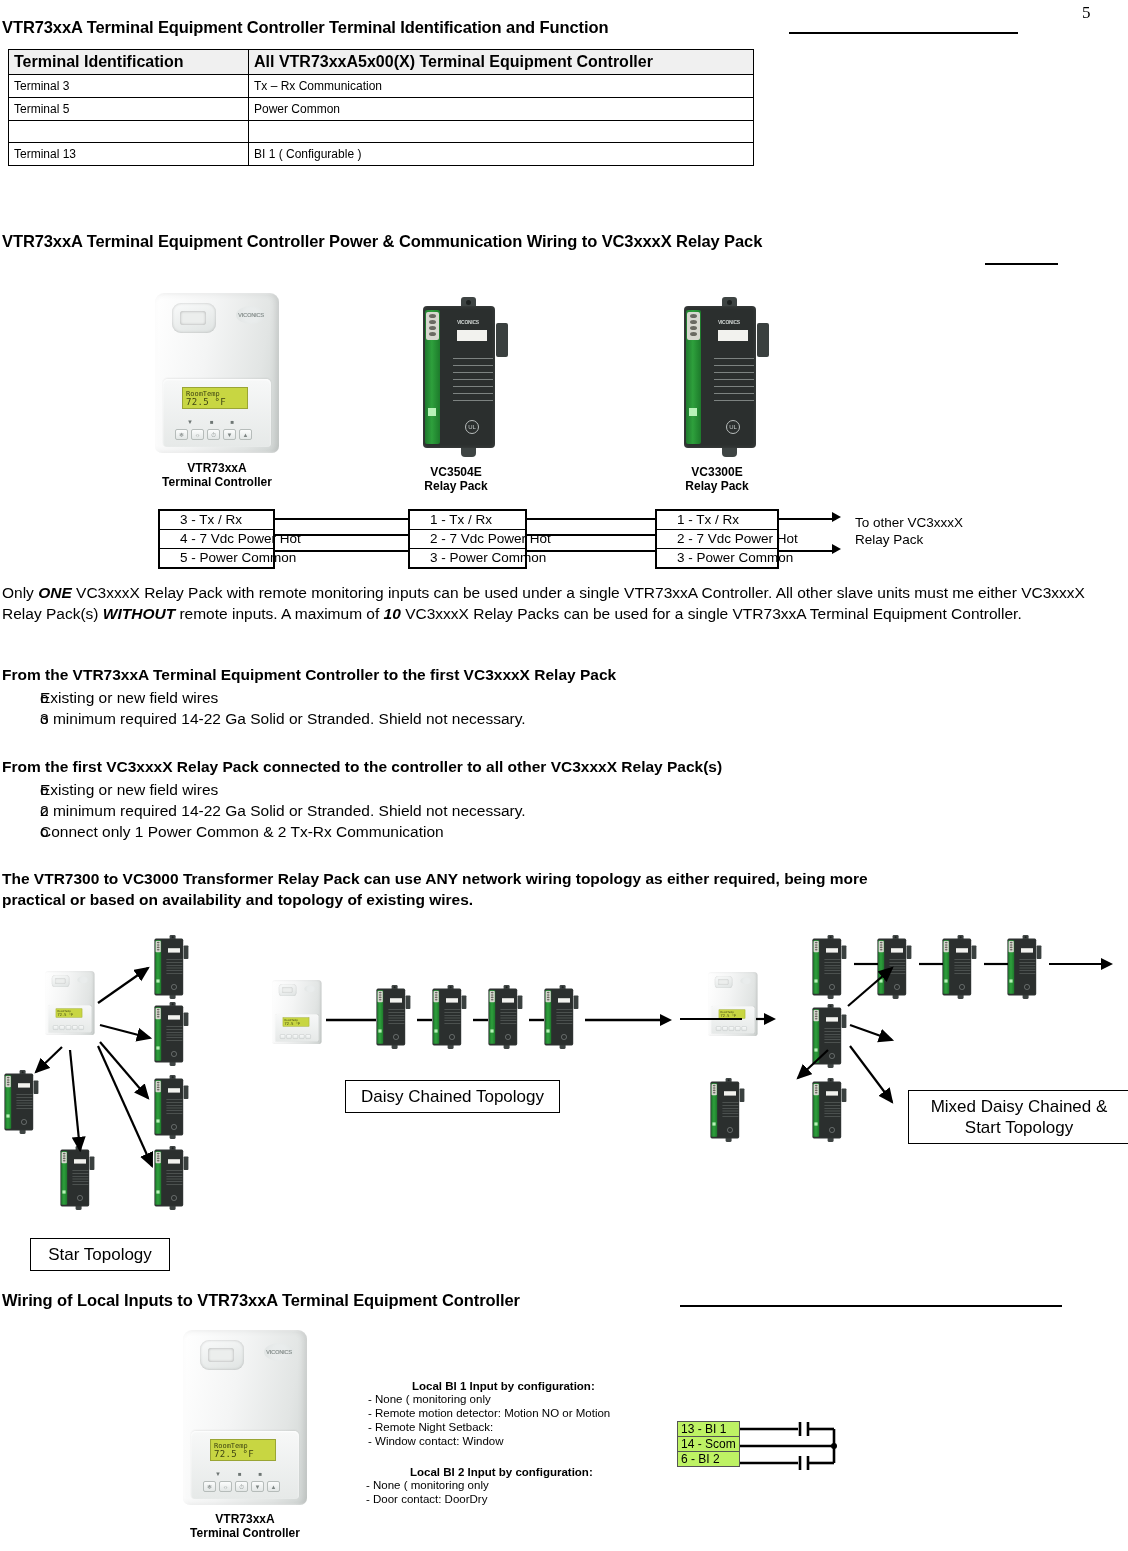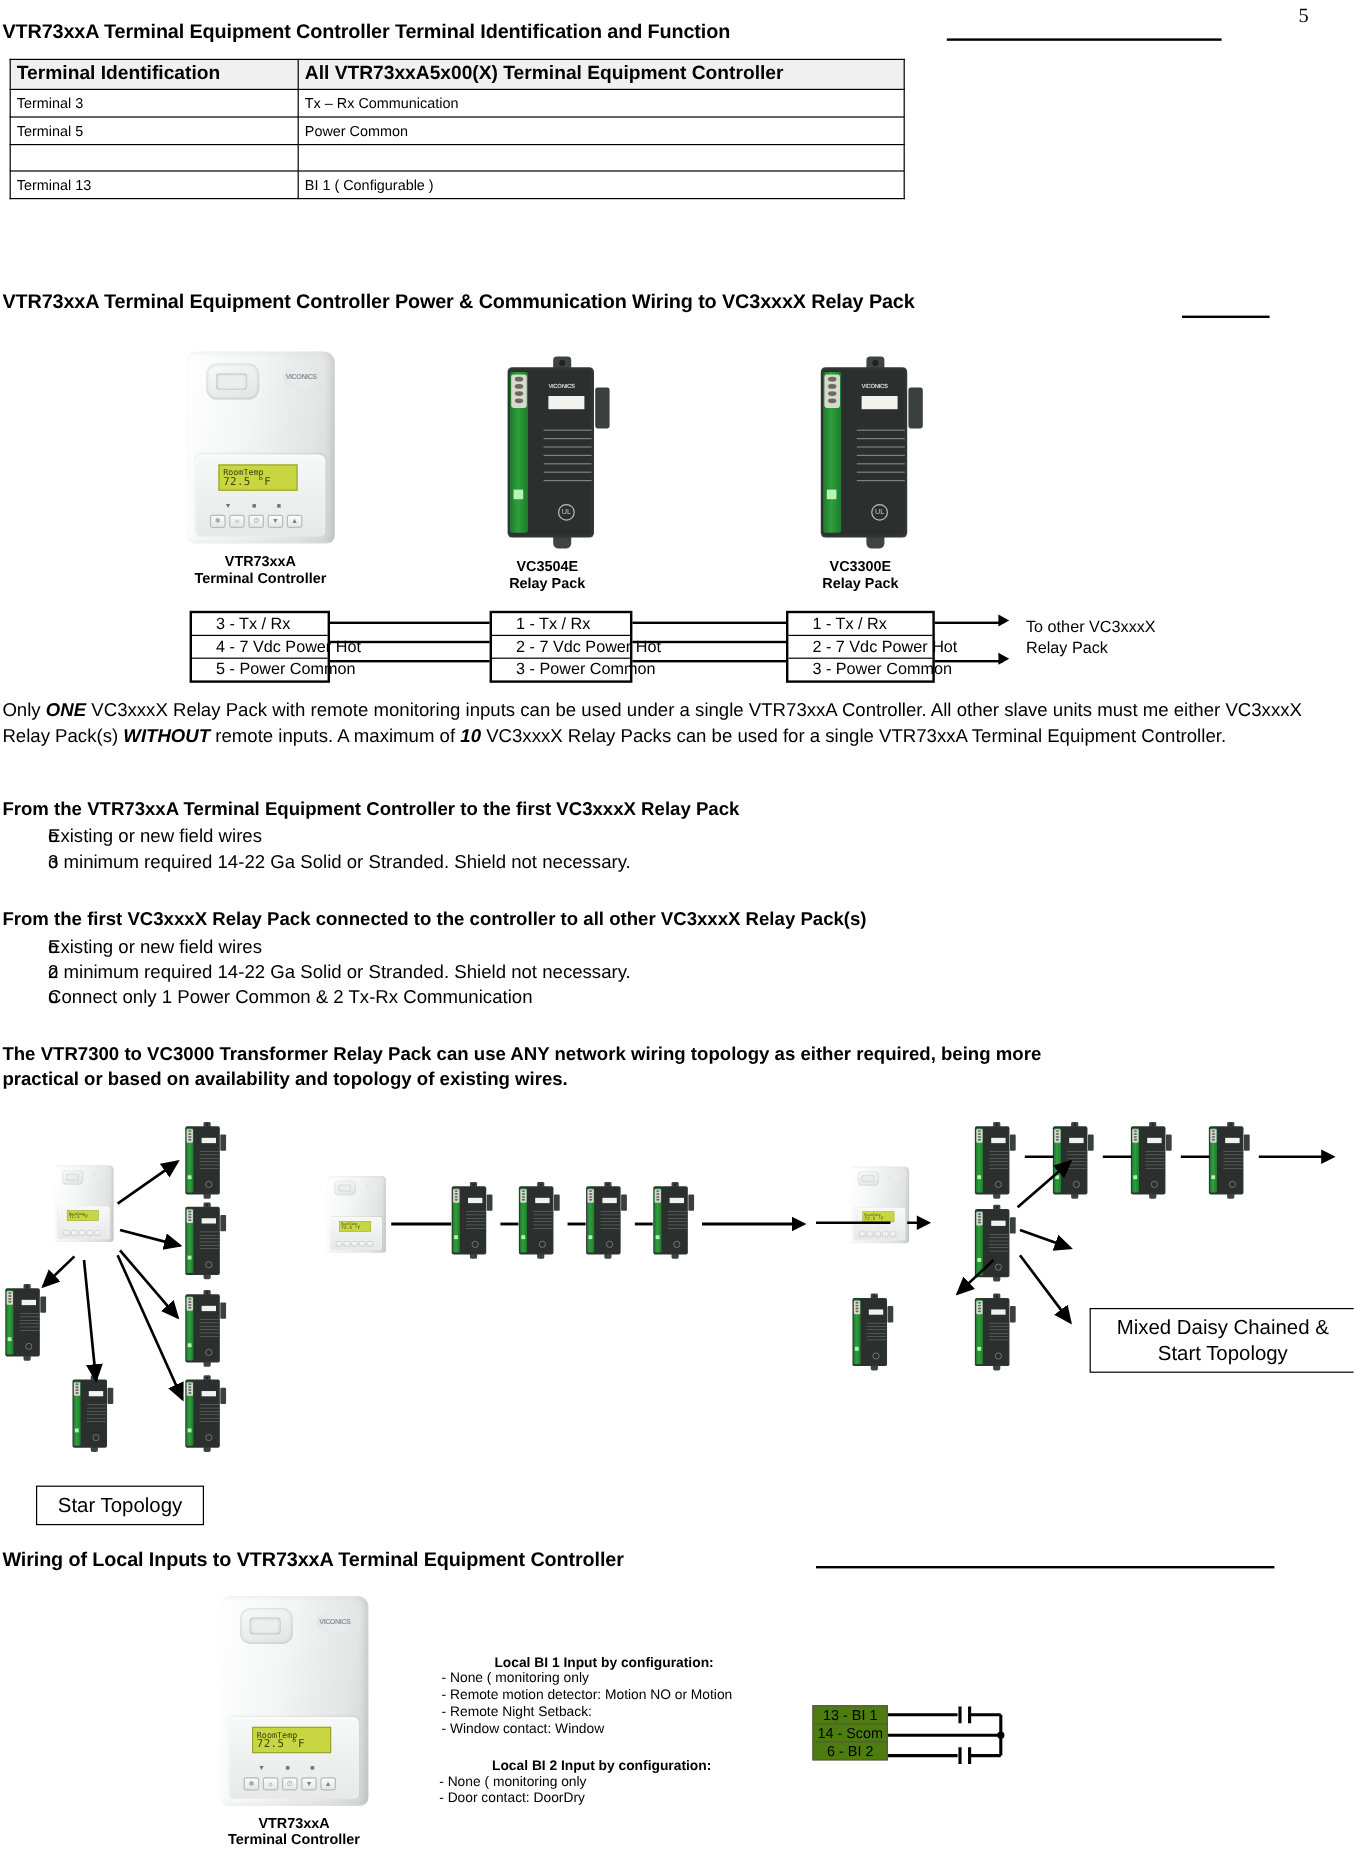--- a/index.html
+++ b/index.html
@@ -182,21 +182,21 @@
     line-height:21px;
   }
 
   .devcap { font-size:12px; font-weight:bold; text-align:center; line-height:14px; }
 
   
   .li-head { font-size:11.5px; font-weight:bold;margin-left:44px; }
   .li-line { font-size:11.5px; line-height:14px; }
 
   .bibox {
-    border:1.5px solid #555; background:#4d7c0f; font-size:12px; line-height:14px;text-align:center;
+    border:1.5px solid #555; background:#bef264; font-size:12px; line-height:14px;
   }
   .bibox div { padding:0 3px; border-bottom:1.5px solid #555; white-space:nowrap; }
   .bibox div:last-child { border-bottom:none; }
 </style>
 </head>
 <body>
 
 <div class="abs page-num" style="left:1082px; top:3px;">5</div>
 
 <div class="abs sec-head" style="left:2px; top:18px;">VTR73xxA Terminal Equipment Controller Terminal Identification and Function</div>
@@ -228,21 +228,21 @@
           <td></td>
         </tr>
       <tr>
           <td>Terminal 13</td>
           <td>BI 1 ( Configurable )</td>
         </tr>
     </tbody>
   </table>
 </div>
 
-<div class="abs sec-head" style="left:2px; top:243px;">VTR73xxA Terminal Equipment Controller Power &amp; Communication Wiring to VC3xxxX Relay Pack</div>
+<div class="abs sec-head" style="left:2px; top:232px;">VTR73xxA Terminal Equipment Controller Power &amp; Communication Wiring to VC3xxxX Relay Pack</div>
 <div class="abs rule" style="left:985px; top:263px; width:73px;"></div>
 
 <div class="abs" style="left:155px; top:293px;">
   <div class="thermo">
     <div class="occ"></div>
     <div class="logo">VICONICS</div>
     <div class="lowerface">
       <div class="lcd">
         <div>RoomTemp</div>
         <div class="l2">72.5 °F</div>
@@ -743,20 +743,21 @@
   <svg class="abs" width="430" height="160" style="left:0;top:0;">
     <g stroke="#000" stroke-width="2.4" fill="none">
       <path d="M76,45 L126,45"></path>
       <path d="M167,45 L182,45"></path>
       <path d="M223,45 L238,45"></path>
       <path d="M279,45 L294,45"></path>
       <path d="M335,45 L414,45"></path>
     </g>
     <path d="M410,39 L422,45 L410,51 z" fill="#000"></path>
   </svg>
+  <div class="abs cap" style="left:95px; top:105px; width:215px;">Daisy Chained Topology</div>
 </div>
 
 <div class="abs" style="left:680px; top:950px; width:448px; height:220px;">
   <div class="abs" style="left:28px; top:22px; transform:scale(0.40); transform-origin:top left;">
     <div class="thermo">
       <div class="occ"></div>
         <div class="logo"></div>
       <div class="lowerface">
           <div class="lcd">
             <div>RoomTemp</div>

